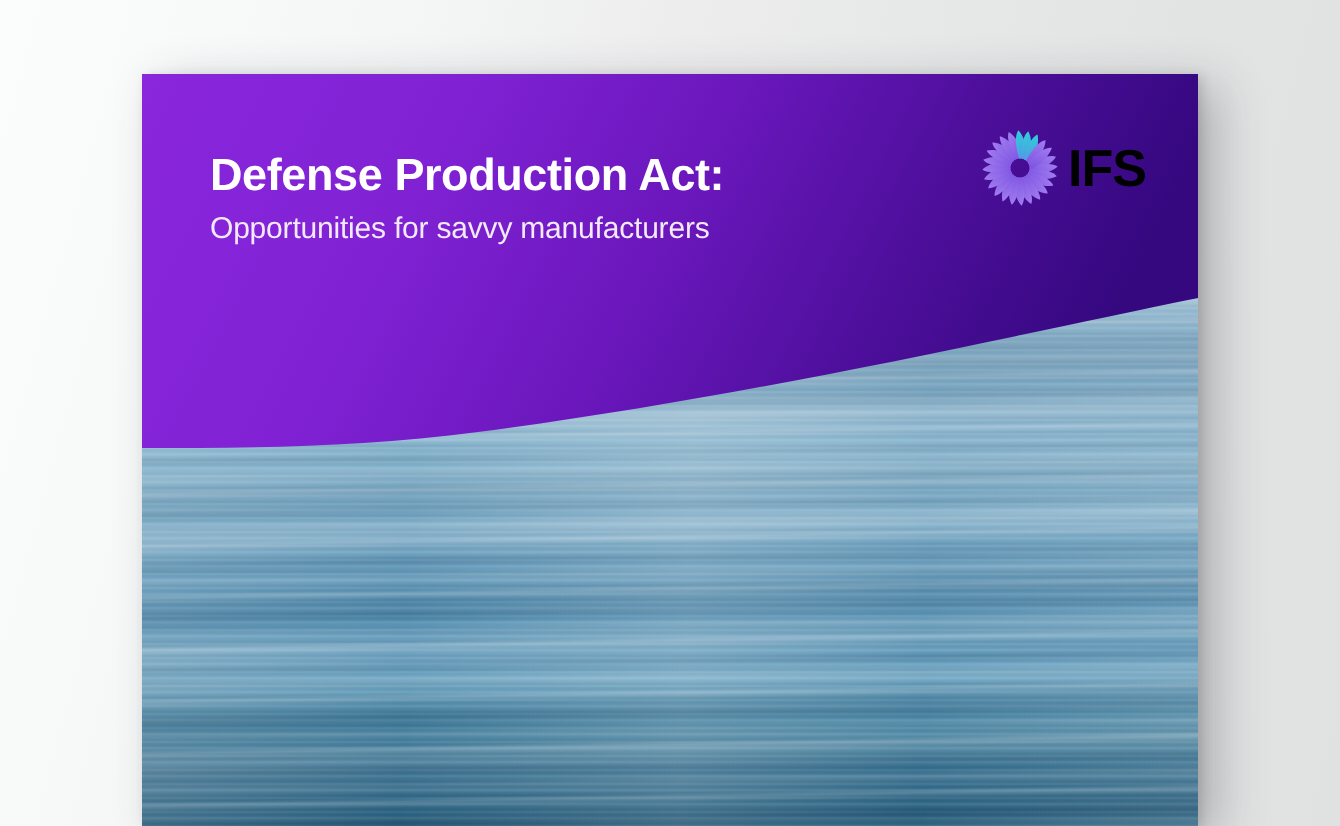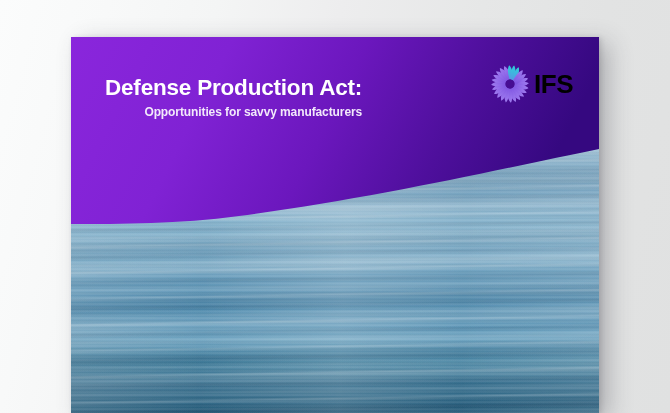--- a/index.html
+++ b/index.html
@@ -30,21 +30,20 @@
   #cover {
     position: absolute;
     left: 71px;
     top: 37px;
     width: 528px;
     height: 376px;
     overflow: hidden;
     box-shadow: 10px 6px 22px rgba(60,60,70,0.30),
                 2px 1px 5px rgba(60,60,70,0.18);
     background: #3f7fa8;
-    text-align: right;
   }
 
   
   .water {
     position: absolute;
     inset: 0;
   }
   .water-base {
     position: absolute;
     inset: 0;
@@ -152,22 +151,22 @@
     color: #ffffff;
     font-size: 22.5px;
     font-weight: bold;
     letter-spacing: -0.2px;
     line-height: 1.15;
     white-space: nowrap;
   }
   .cover-subtitle {
     margin: 5px 0 0 0;
     color: #f2e9fb;
-    font-size: 12px;
-    font-weight: 700;
+    font-size: 15px;
+    font-weight: 400;
     letter-spacing: -0.1px;
     line-height: 1.15;
     white-space: nowrap;
   }
 
   
   .logo {
     position: absolute;
     right: 26px;
     top: 27px;

